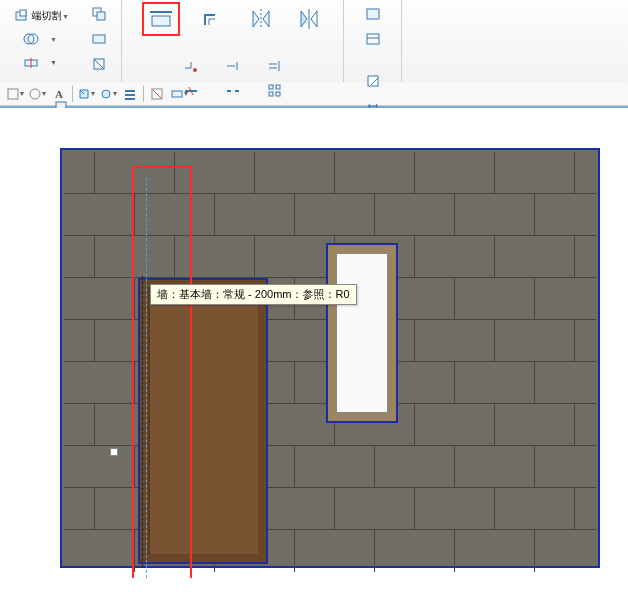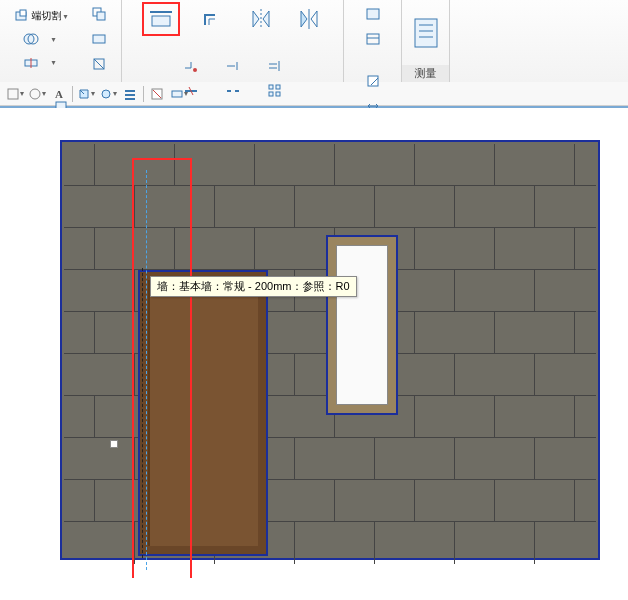--- a/index.html
+++ b/index.html
@@ -21,21 +21,21 @@
   
   .toolbar2 {
     display: flex; align-items: center; gap: 4px; padding: 3px 6px;
     background: #f8f8f8; border-bottom: 1px solid #d0d0d0; height: 24px;
   }
   .tb2-btn { width: 18px; height: 18px; display: flex; align-items: center; justify-content: center; }
   .tb2-sep { width: 1px; height: 16px; background: #bbb; }
   .tb2-dd::after { content: "▾"; font-size: 8px; color: #666; margin-left: 1px; }
   
   .canvas-area { position: relative; width: 628px; height: 470px; background: #fff; padding-top: 40px; }
-  .wall-container { position: absolute; left: 60px; top: 32px; width: 540px; height: 420px; }
+  .wall-container { position: absolute; left: 60px; top: 40px; width: 540px; height: 420px; }
   .wall {
     position: absolute; left: 0; top: 0; width: 540px; height: 420px;
     background: #6f6d64; border: 2px solid #1b2e9b;
   }
   .bricks { position: absolute; inset: 2px; pointer-events: none; }
   .brick-row { position: absolute; left: 0; right: 0; height: 42px; border-bottom: 1px solid #444; }
   .brick-row .bv { position: absolute; top: 0; bottom: 0; width: 1px; background: #444; }
   
   .door {
     position: absolute; left: 78px; top: 130px; width: 130px; height: 286px;
@@ -294,33 +294,20 @@
               <svg width="16" height="16">
                 <rect x="2" y="5" width="5" height="6" fill="#e8f2fb" stroke="#3a78b0"></rect>
                 <rect x="9" y="5" width="5" height="6" fill="#e8f2fb" stroke="#3a78b0"></rect>
               </svg>
             </div>
         </div>
       </div>
       <div class="ribbon-panel-label">视图</div>
     </div>
 
-    <div class="ribbon-panel" style="width:48px">
-      <div class="ribbon-panel-body">
-        <div class="rb-btn big">
-          <svg width="30" height="40">
-              <rect x="4" y="6" width="22" height="28" fill="#e8f2fb" stroke="#3a78b0"></rect>
-              <line x1="8" y1="12" x2="22" y2="12" stroke="#3a78b0"></line>
-              <line x1="8" y1="18" x2="22" y2="18" stroke="#3a78b0"></line>
-              <line x1="8" y1="24" x2="22" y2="24" stroke="#3a78b0"></line>
-            </svg>
-        </div>
-      </div>
-      <div class="ribbon-panel-label">测量</div>
-    </div>
 
 
     <div class="ribbon-panel" style="flex:1;border:none">
       <div class="ribbon-panel-body"></div>
     </div>
   </div>
 
   <div class="toolbar2">
     <div class="tb2-btn tb2-dd">
         <svg width="14" height="14">

